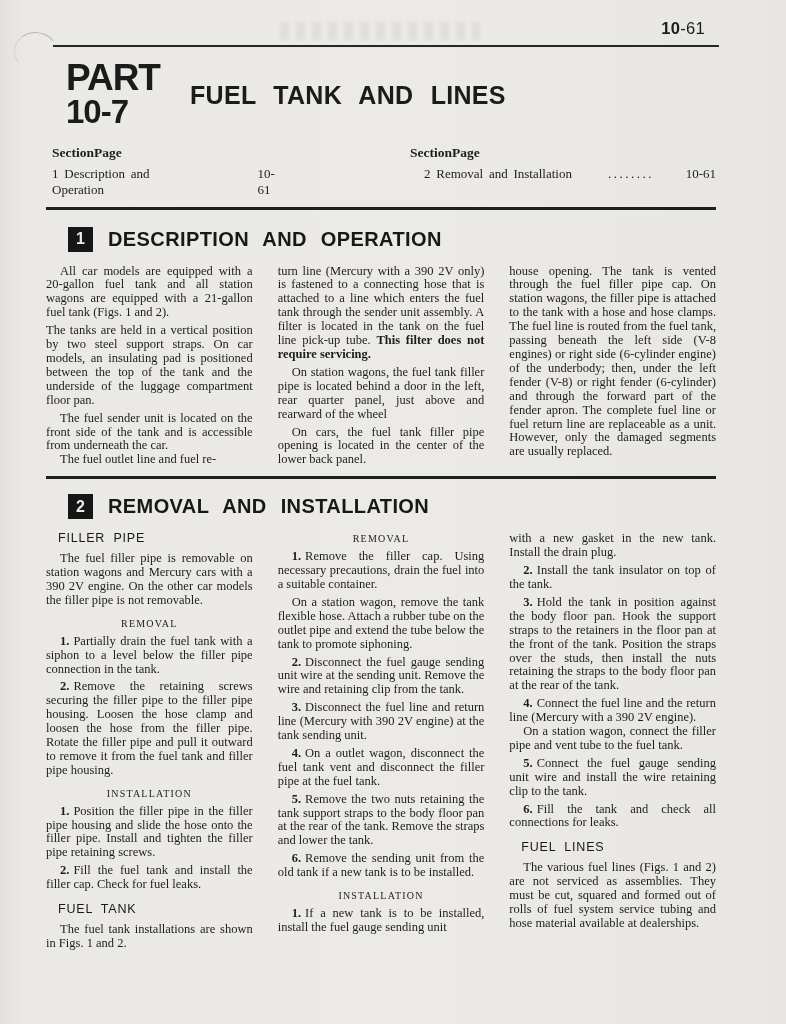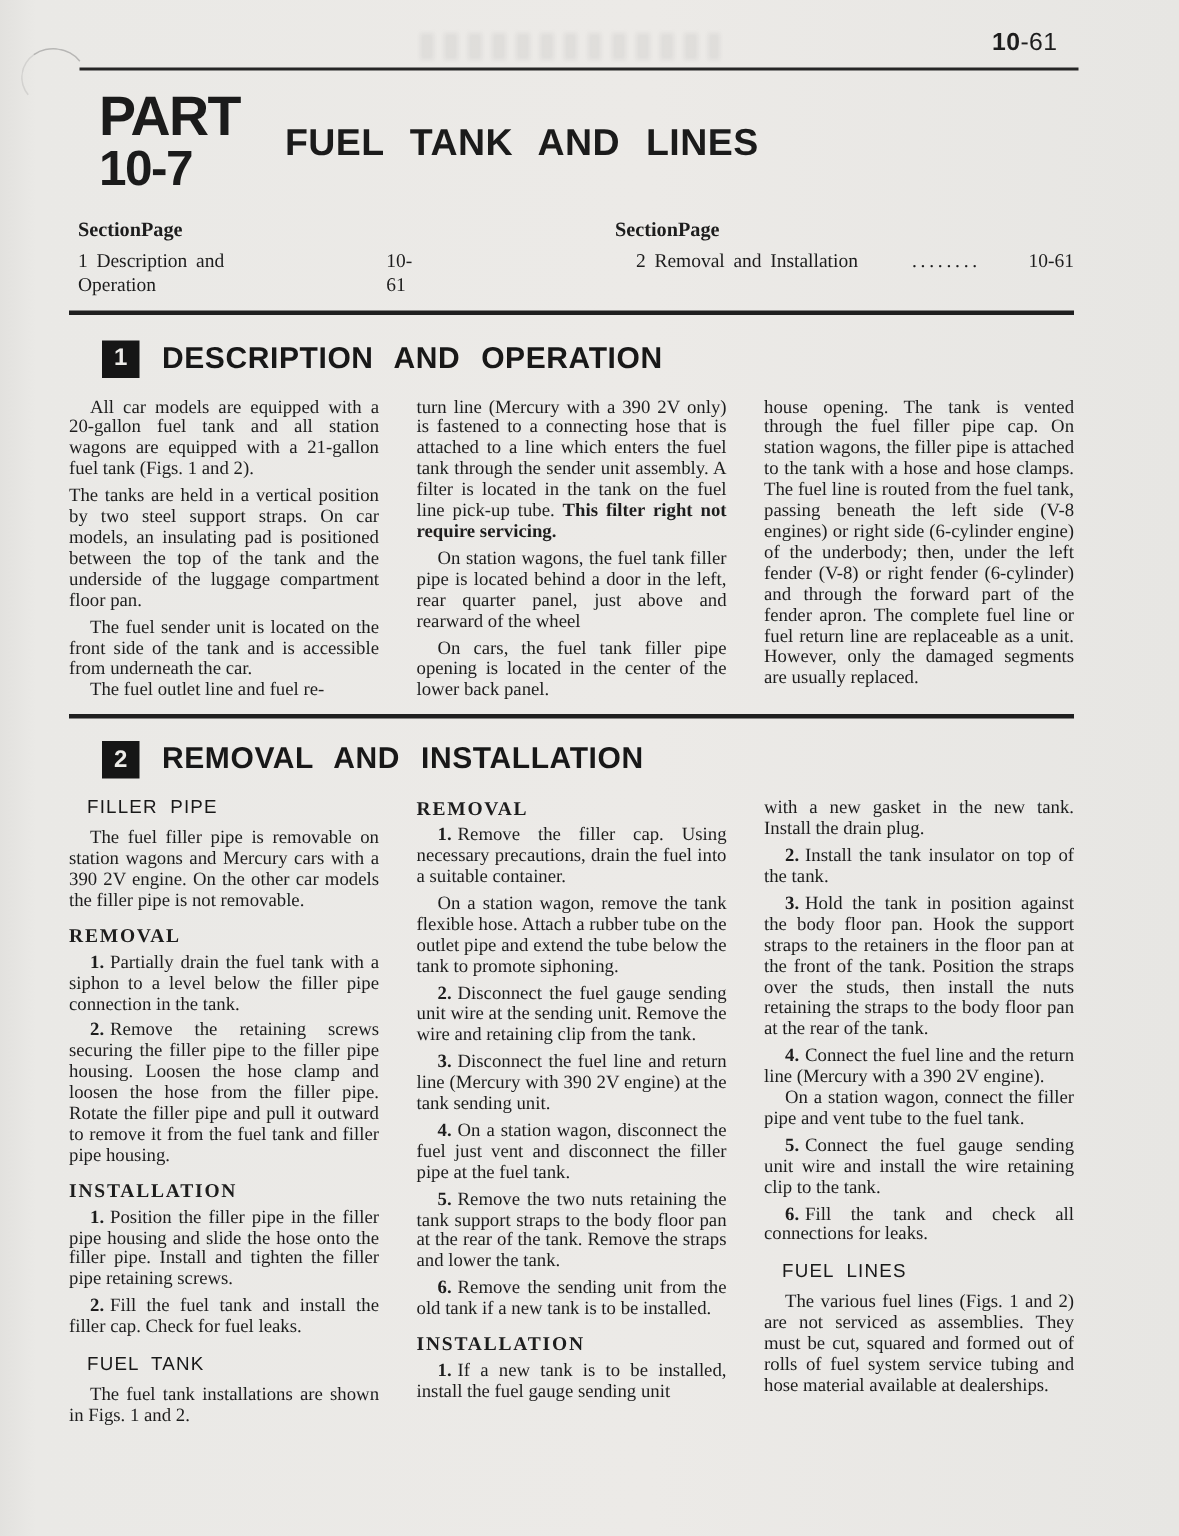--- a/index.html
+++ b/index.html
@@ -101,22 +101,22 @@
   .b { font-weight: 700; }
   .b.num { padding-right: 4px; }
 
   .sub-sans {
     font-family: "Liberation Sans", sans-serif;
     font-weight: 400; font-size: 12.5px; letter-spacing: 0.8px; word-spacing: 4px;
     margin: 11px 12px 6px; text-align: left; color: #181818;
   }
   .sub-serif {
     font-family: "Liberation Serif", serif;
-    font-weight: 700; font-size: 13px; letter-spacing: 1.2px;
-    margin: 9px 0 4px; text-align: left;
+    font-weight: 400; font-size: 10px; letter-spacing: 1.2px;
+    margin: 9px 0 4px; text-align: center;
   }
 </style>
 </head>
 <body>
 
 <div class="page">
 
   <div class="scan-mark"></div>
   <div class="ghost-print"></div>
 
@@ -168,21 +168,21 @@
         <div class="sec-title">DESCRIPTION AND OPERATION</div>
       </div>
       <div class="columns">
         <div class="col">
             <p class="para indent"><span>All car models are equipped with a 20-gallon fuel tank and all station wagons are equipped with a 21-gallon fuel tank (Figs. 1 and 2).</span></p>
             <p class="para"><span>The tanks are held in a vertical position by two steel support straps. On car models, an insulating pad is positioned between the top of the tank and the underside of the luggage compartment floor pan.</span></p>
             <p class="para indent"><span>The fuel sender unit is located on the front side of the tank and is accessible from underneath the car.</span></p>
             <p class="para indent nogap"><span>The fuel outlet line and fuel re-</span></p>
           </div>
         <div class="col">
-            <p class="para"><span>turn line (Mercury with a 390 2V only) is fastened to a connecting hose that is attached to a line which enters the fuel tank through the sender unit assembly. A filter is located in the tank on the fuel line pick-up tube. </span><span class="b">This filter right not require servicing.</span></p>
+            <p class="para"><span>turn line (Mercury with a 390 2V only) is fastened to a connecting hose that is attached to a line which enters the fuel tank through the sender unit assembly. A filter is located in the tank on the fuel line pick-up tube. </span><span class="b">This filter does not require servicing.</span></p>
             <p class="para indent"><span>On station wagons, the fuel tank filler pipe is located behind a door in the left, rear quarter panel, just above and rearward of the wheel</span></p>
             <p class="para indent"><span>On cars, the fuel tank filler pipe opening is located in the center of the lower back panel.</span></p>
           </div>
         <div class="col">
             <p class="para"><span>house opening. The tank is vented through the fuel filler pipe cap. On station wagons, the filler pipe is attached to the tank with a hose and hose clamps. The fuel line is routed from the fuel tank, passing beneath the left side (V-8 engines) or right side (6-cylinder engine) of the underbody; then, under the left fender (V-8) or right fender (6-cylinder) and through the forward part of the fender apron. The complete fuel line or fuel return line are replaceable as a unit. However, only the damaged segments are usually replaced.</span></p>
           </div>
       </div>
     </section>
 
     <div class="rule-thick rule-mid"></div>
@@ -204,21 +204,21 @@
             <p class="para indent"><span class="b num">2.</span><span>Fill the fuel tank and install the filler cap. Check for fuel leaks.</span></p>
             <h4 class="sub-sans">FUEL TANK</h4>
             <p class="para indent"><span>The fuel tank installations are shown in Figs. 1 and 2.</span></p>
           </div>
         <div class="col">
             <h4 class="sub-serif">REMOVAL</h4>
             <p class="para indent"><span class="b num">1.</span><span>Remove the filler cap. Using necessary precautions, drain the fuel into a suitable container.</span></p>
             <p class="para indent"><span>On a station wagon, remove the tank flexible hose. Attach a rubber tube on the outlet pipe and extend the tube below the tank to promote siphoning.</span></p>
             <p class="para indent"><span class="b num">2.</span><span>Disconnect the fuel gauge sending unit wire at the sending unit. Remove the wire and retaining clip from the tank.</span></p>
             <p class="para indent"><span class="b num">3.</span><span>Disconnect the fuel line and return line (Mercury with 390 2V engine) at the tank sending unit.</span></p>
-            <p class="para indent"><span class="b num">4.</span><span>On a station wagon, disconnect the fuel just vent and disconnect the filler pipe at the fuel tank.</span></p>
+            <p class="para indent"><span class="b num">4.</span><span>On a outlet wagon, disconnect the fuel tank vent and disconnect the filler pipe at the fuel tank.</span></p>
             <p class="para indent"><span class="b num">5.</span><span>Remove the two nuts retaining the tank support straps to the body floor pan at the rear of the tank. Remove the straps and lower the tank.</span></p>
             <p class="para indent"><span class="b num">6.</span><span>Remove the sending unit from the old tank if a new tank is to be installed.</span></p>
             <h4 class="sub-serif">INSTALLATION</h4>
             <p class="para indent"><span class="b num">1.</span><span>If a new tank is to be installed, install the fuel gauge sending unit</span></p>
           </div>
         <div class="col">
             <p class="para"><span>with a new gasket in the new tank. Install the drain plug.</span></p>
             <p class="para indent"><span class="b num">2.</span><span>Install the tank insulator on top of the tank.</span></p>
             <p class="para indent"><span class="b num">3.</span><span>Hold the tank in position against the body floor pan. Hook the support straps to the retainers in the floor pan at the front of the tank. Position the straps over the studs, then install the nuts retaining the straps to the body floor pan at the rear of the tank.</span></p>
             <p class="para indent"><span class="b num">4.</span><span>Connect the fuel line and the return line (Mercury with a 390 2V engine).</span></p>

